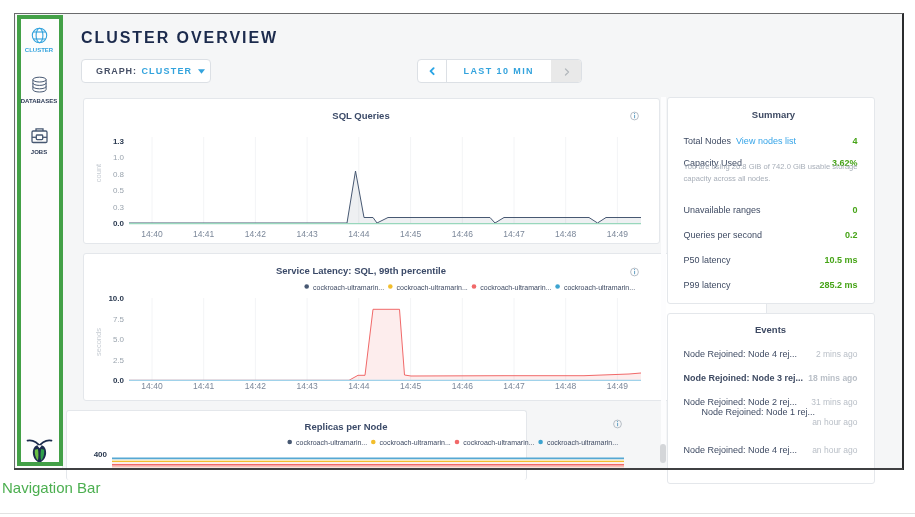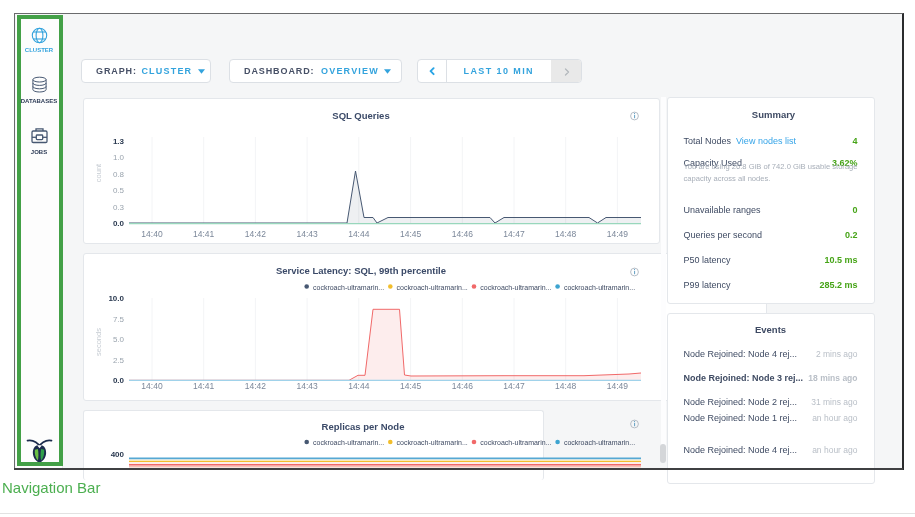--- a/index.html
+++ b/index.html
@@ -20,21 +20,21 @@
 #pagetitle { position:absolute; left:81px; top:28.5px; font-size:16px; font-weight:bold; letter-spacing:1.95px; color:#1c2b4d; }
 .ctrl { position:absolute; top:59px; height:24px; background:#fff; border:1px solid #dce0e5; border-radius:4px; font-size:9px; font-weight:bold; line-height:22px; white-space:nowrap; }
 #dd1 { left:81px; width:130px; }
 #dd2 { left:229px; width:173px; }
 #times { left:417px; width:165px; padding:0; }
 .lbl { color:#475066; letter-spacing:0.9px; }
 .val { color:#33a3dd; letter-spacing:1.2px; }
 .card { position:absolute; background:#fff; border:1px solid #e4e7eb; border-radius:3px; }
 #c1 { left:83px; top:98px; width:576.5px; height:146px; }
 #c2 { left:83px; top:253px; width:684px; height:148px; }
-#c3 { left:83px; top:410px; width:461px; height:70px; border-bottom:none; }
+#c3 { left:66px; top:410px; width:461px; height:70px; border-bottom:none; }
 #summary { left:666.5px; top:97px; width:208px; height:207px; }
 #events { left:666.5px; top:313px; width:208px; height:171px; }
 .srow { position:absolute; left:16px; right:16px; font-size:9px; color:#3f4b63; }
 .srow .rv { float:right; font-weight:bold; color:#46a417; }
 .erow { position:absolute; left:16px; right:16px; font-size:9px; color:#3f4b63; }
 .erow .et { float:right; color:#b9bfc7; font-size:8.5px; }
 #thumb { position:absolute; left:659.5px; top:444px; width:6.5px; height:19px; background:#d4d6d9; border-radius:3px; }
 svg { position:absolute; left:0; top:0; }
 </style>
 </head>
@@ -84,24 +84,22 @@
     <path d="M25.5,14.5 C23,9.5 17.5,5.3 11.5,6.6" stroke="#1c2b4d" stroke-width="1.7" fill="none" stroke-linecap="round"></path>
     <path d="M21.5,14.5 C24,9.5 29.5,5.3 35.5,6.6" stroke="#1c2b4d" stroke-width="1.7" fill="none" stroke-linecap="round"></path>
     <path d="M23.5,10.6 C18.2,11.3 16.6,15.6 16.9,19.5 C17.2,24 19.9,27 23.5,28.9 C27.1,27 29.8,24 30.1,19.5 C30.4,15.6 28.8,11.3 23.5,10.6 Z" fill="#1c2b4d"></path>
     <path d="M21.1,11.3 L25.9,11.3 L23.5,14.2 Z" fill="#fdfdfd"></path>
     <path d="M18.9,15.8 C18.5,19.8 19.3,23.8 21.8,26.5 C22.7,23.6 22.6,18.8 21.9,15.1 Z" fill="#6abf44"></path>
     <path d="M28.1,15.8 C28.5,19.8 27.7,23.8 25.2,26.5 C24.3,23.6 24.4,18.8 25.1,15.1 Z" fill="#2fa04a"></path>
   </svg>
 
   <div id="greenbox"></div>
 
+  <div id="pagetitle">CLUSTER OVERVIEW</div>
   <div id="dd1" class="ctrl"><span class="lbl" style="margin-left:14px;">GRAPH:</span> <span class="val" style="margin-left:2px;">CLUSTER</span><svg width="7" height="5" style="position:relative; left:6px; top:0;">
-        <path d="M0,0.3 L7,0.3 L3.5,4.8 Z" fill="#33a3dd"></path>
-      </svg></div>
-  <div id="dd2" class="ctrl"><span class="lbl" style="margin-left:14px;">DASHBOARD:</span> <span class="val" style="margin-left:4px;">OVERVIEW</span><svg width="7" height="5" style="position:relative; left:5px; top:0;">
         <path d="M0,0.3 L7,0.3 L3.5,4.8 Z" fill="#33a3dd"></path>
       </svg></div>
   <div id="times" class="ctrl">
     <div style="position:absolute; left:0; top:0; width:29px; height:22px; border-right:1px solid #dce0e5;">
         <svg width="7" height="9" style="position:absolute; left:11px; top:7px;">
           <path d="M4.6,1.2 L1.6,4.2 L4.6,7.2" stroke="#2ba5e5" stroke-width="1.9" fill="none" stroke-linecap="round" stroke-linejoin="round"></path>
         </svg>
       </div>
     <div style="position:absolute; left:29px; top:0; width:103.5px; height:22px; text-align:center; color:#33a3dd; letter-spacing:1.4px;">LAST 10 MIN</div>
     <div style="position:absolute; left:132.5px; top:0; width:30.5px; height:22px; background:#e9e9e9; border-radius:0 3px 3px 0;">
@@ -244,21 +242,21 @@
     <div class="srow" style="top:132px;">Queries per second<span class="rv">0.2</span></div>
     <div class="srow" style="top:157px;">P50 latency<span class="rv">10.5 ms</span></div>
     <div class="srow" style="top:182px;">P99 latency<span class="rv">285.2 ms</span></div>
   </div>
 
   <div id="events" class="card">
     <div style="position:absolute; left:0; right:0; top:10px; text-align:center; font-size:9.5px; font-weight:bold; color:#3e4a63;">Events</div>
     <div class="erow" style="top:35px;">Node Rejoined: Node 4 rej...<span class="et">2 mins ago</span></div>
     <div class="erow" style="top:59px;font-weight:bold;">Node Rejoined: Node 3 rej...<span class="et">18 mins ago</span></div>
     <div class="erow" style="top:83px;">Node Rejoined: Node 2 rej...<span class="et">31 mins ago</span></div>
-    <div class="erow" style="top:99px;">Node Rejoined: Node 1 rej...<span class="et">an hour ago</span></div>
+    <div class="erow" style="top:93px;margin-left:18px;">Node Rejoined: Node 1 rej...<span class="et">an hour ago</span></div>
     <div class="erow" style="top:131px;">Node Rejoined: Node 4 rej...<span class="et">an hour ago</span></div>
   </div>
 
   <div style="position:absolute; left:660.5px; top:97px; width:5.5px; height:365px; background:#fdfdfe;"></div>
   <div id="thumb"></div>
   <div id="bottomborder"></div>
   <div id="navlabel">Navigation Bar</div>
   <div id="bottomrule"></div>
 </div>
 

